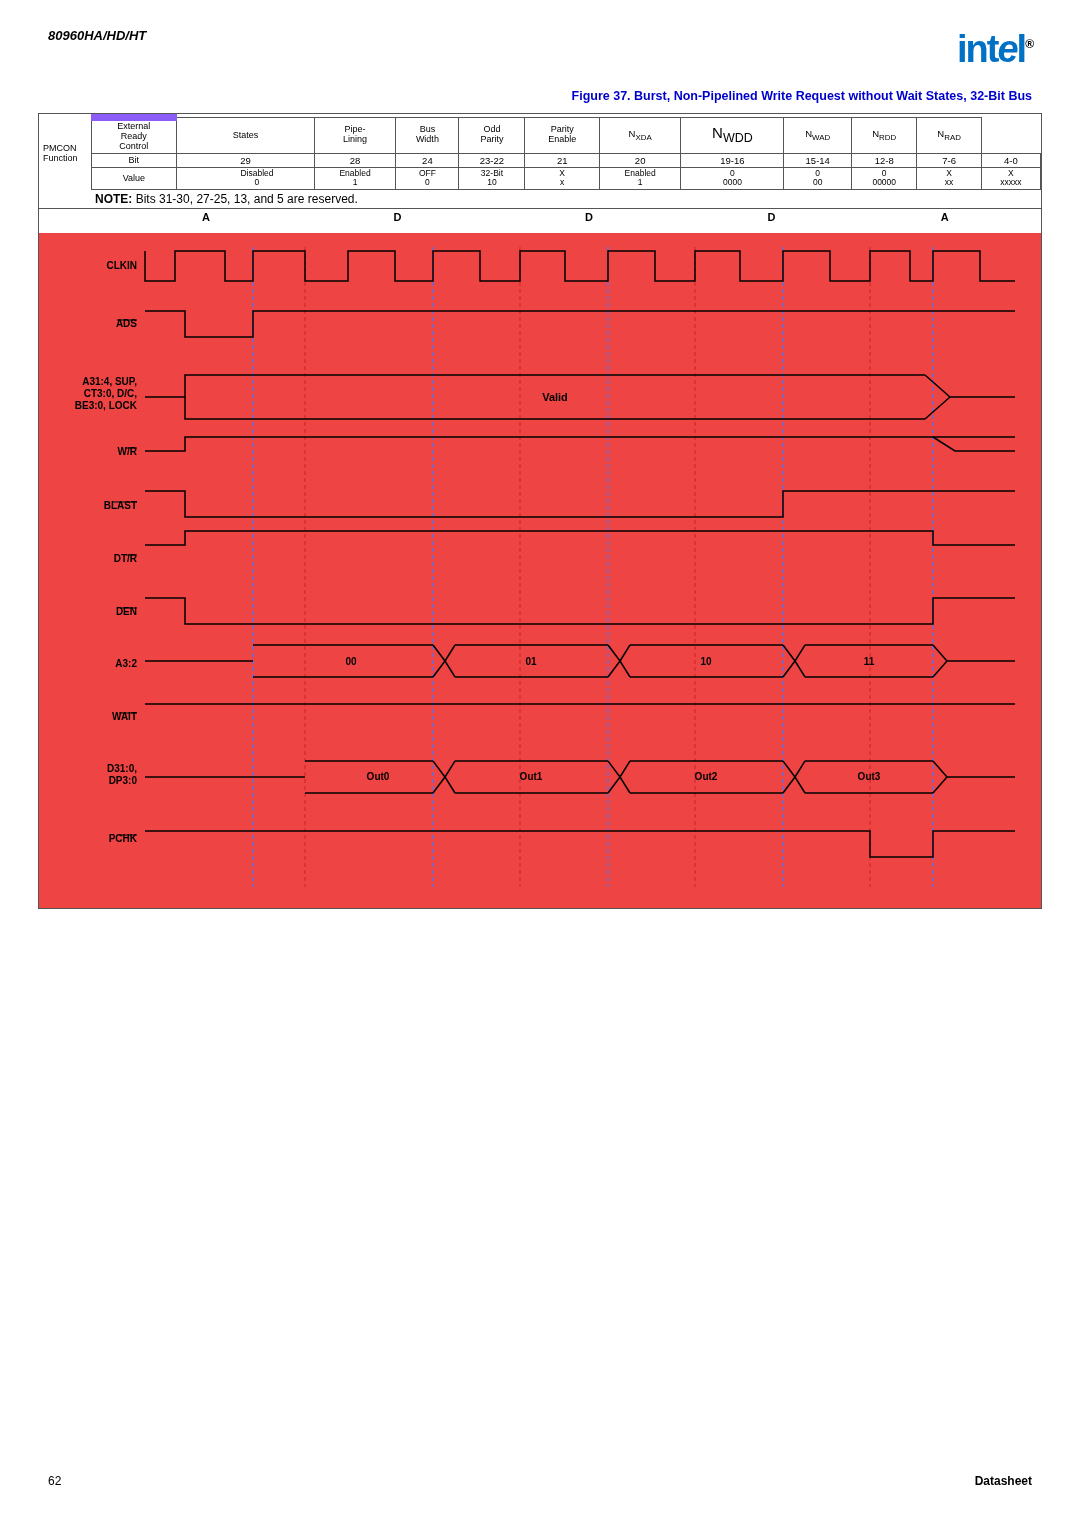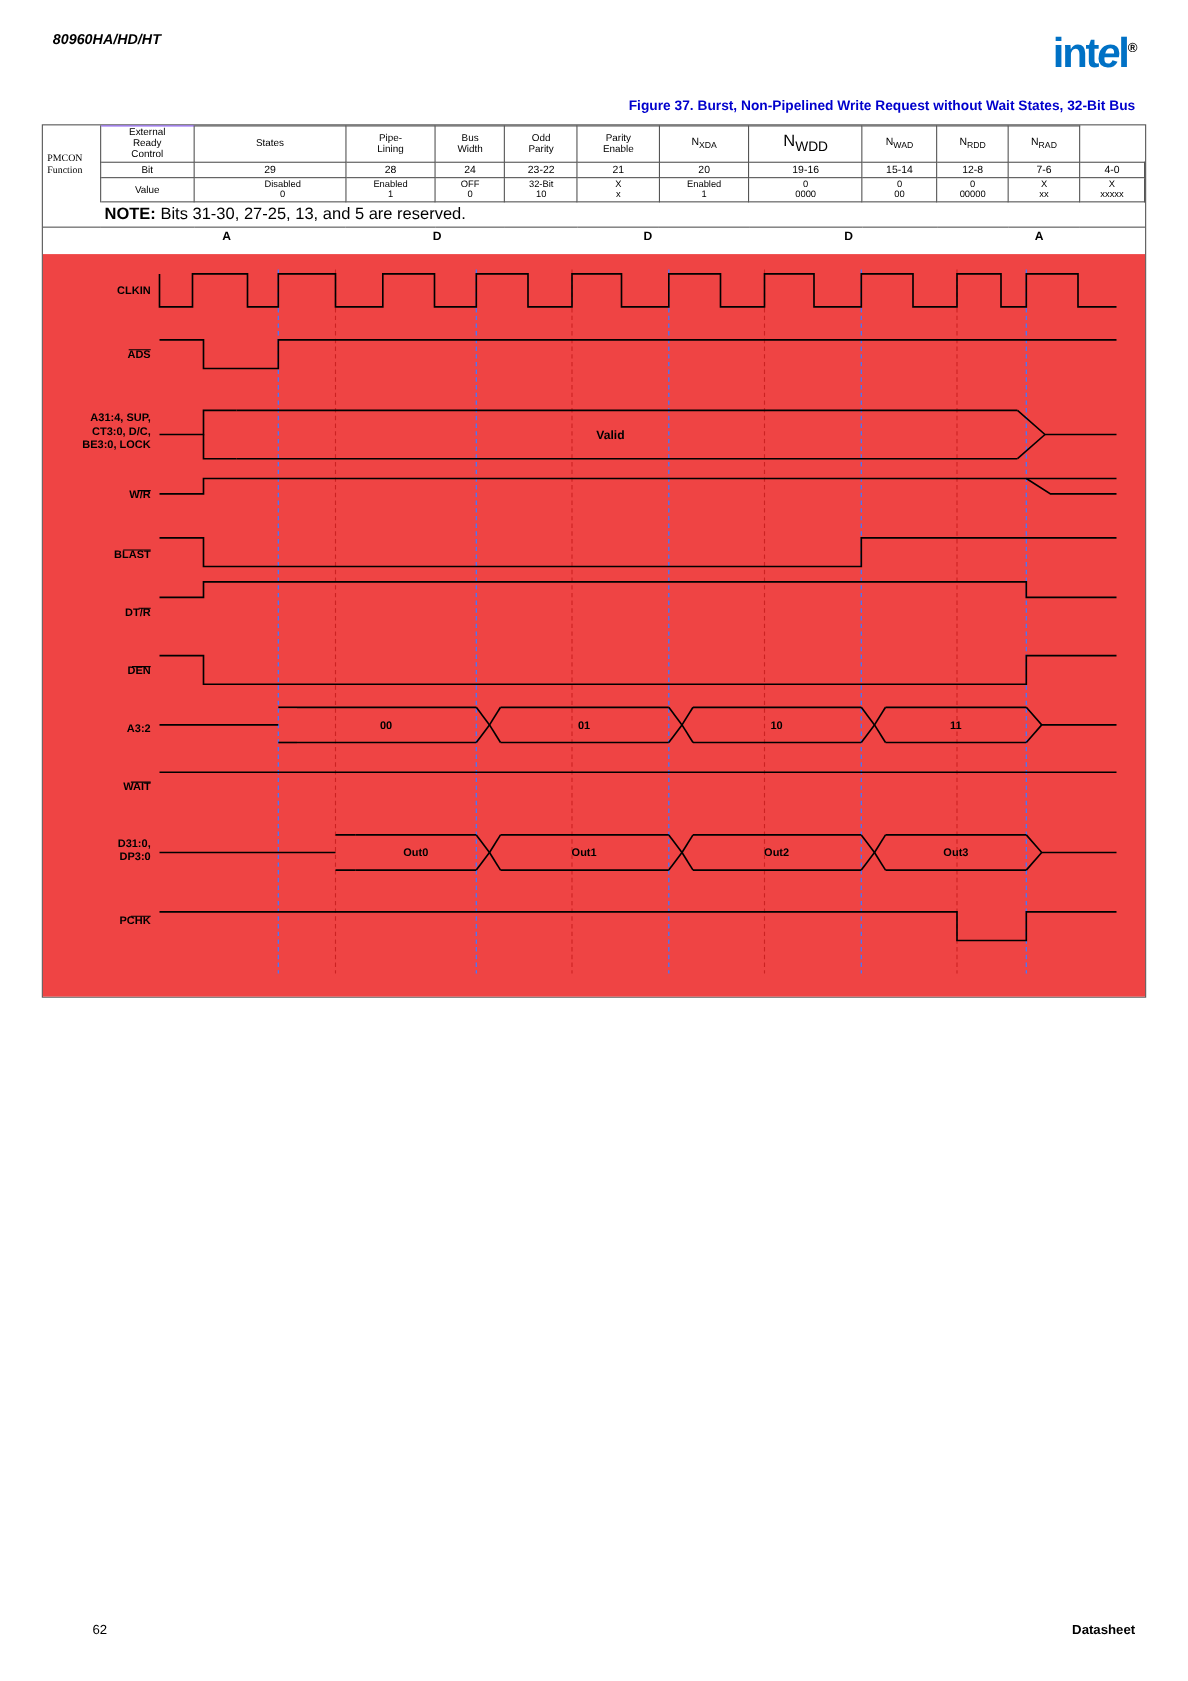--- a/index.html
+++ b/index.html
@@ -72,21 +72,21 @@
     .pmcon-table .label-cell {
       text-align: left;
       padding-left: 4px;
       border: none;
       border-right: 1px solid #555;
     }
     .note-row td {
       border: none;
       text-align: left;
       padding: 2px 4px;
-      font-size: 15px;
+      font-size: 12px;
     }
 
     
     .timing-area {
       padding: 4px 0 8px 0;
       position: relative;
       background: #ef4444;
       font-weight: bold;
     }
 
@@ -115,21 +115,21 @@
     }
 
     .page-footer {
       display: flex;
       justify-content: space-between;
       align-items: flex-end;
       padding: 20px 48px 20px 48px;
       margin-top: auto;
       position: absolute;
       bottom: 20px;
-      left: 0; right: 0; margin-left: 36px;
+      left: 0; right: 0;
     }
     .page-number {
       font-size: 12px;
     }
     .footer-doc {
       font-weight: bold;
       font-size: 12px;
     }
   </style>
 </head>
@@ -142,22 +142,22 @@
   </div>
 </div>
 
 <div class="figure-title">Figure 37. Burst, Non-Pipelined Write Request without Wait States, 32-Bit Bus</div>
 
 <div class="diagram-container">
 
   <table class="pmcon-table">
     <tbody>
       <tr>
-        <td class="label-cell" rowspan="3" style="width:52px; font-size:9px;font-family:Liberation Serif, serif;">PMCON<br>Function</td>
-        <td style="border-top:1px solid #8b5cf6; font-size:9px; line-height:1.1;">External<br>Ready<br>Control</td>
+        <td class="label-cell" rowspan="3" style="width:52px; font-size:9px;">PMCON<br>Function</td>
+        <td style="border-top:7px solid #8b5cf6; font-size:9px; line-height:1.1;">External<br>Ready<br>Control</td>
         <td style="font-size:9px;">States</td>
         <td style="font-size:9px; line-height:1.1;">Pipe-<br>Lining</td>
         <td style="font-size:9px; line-height:1.1;">Bus<br>Width</td>
         <td style="font-size:9px; line-height:1.1;margin-left:16px;">Odd<br>Parity</td>
         <td style="font-size:9px; line-height:1.1;">Parity<br>Enable</td>
         <td style="font-size:9.5px;">N<sub>XDA</sub></td>
         <td style="font-size:15px;">N<sub>WDD</sub></td>
         <td style="font-size:9.5px;">N<sub>WAD</sub></td>
         <td style="font-size:9.5px;">N<sub>RDD</sub></td>
         <td style="font-size:9.5px;">N<sub>RAD</sub></td>

